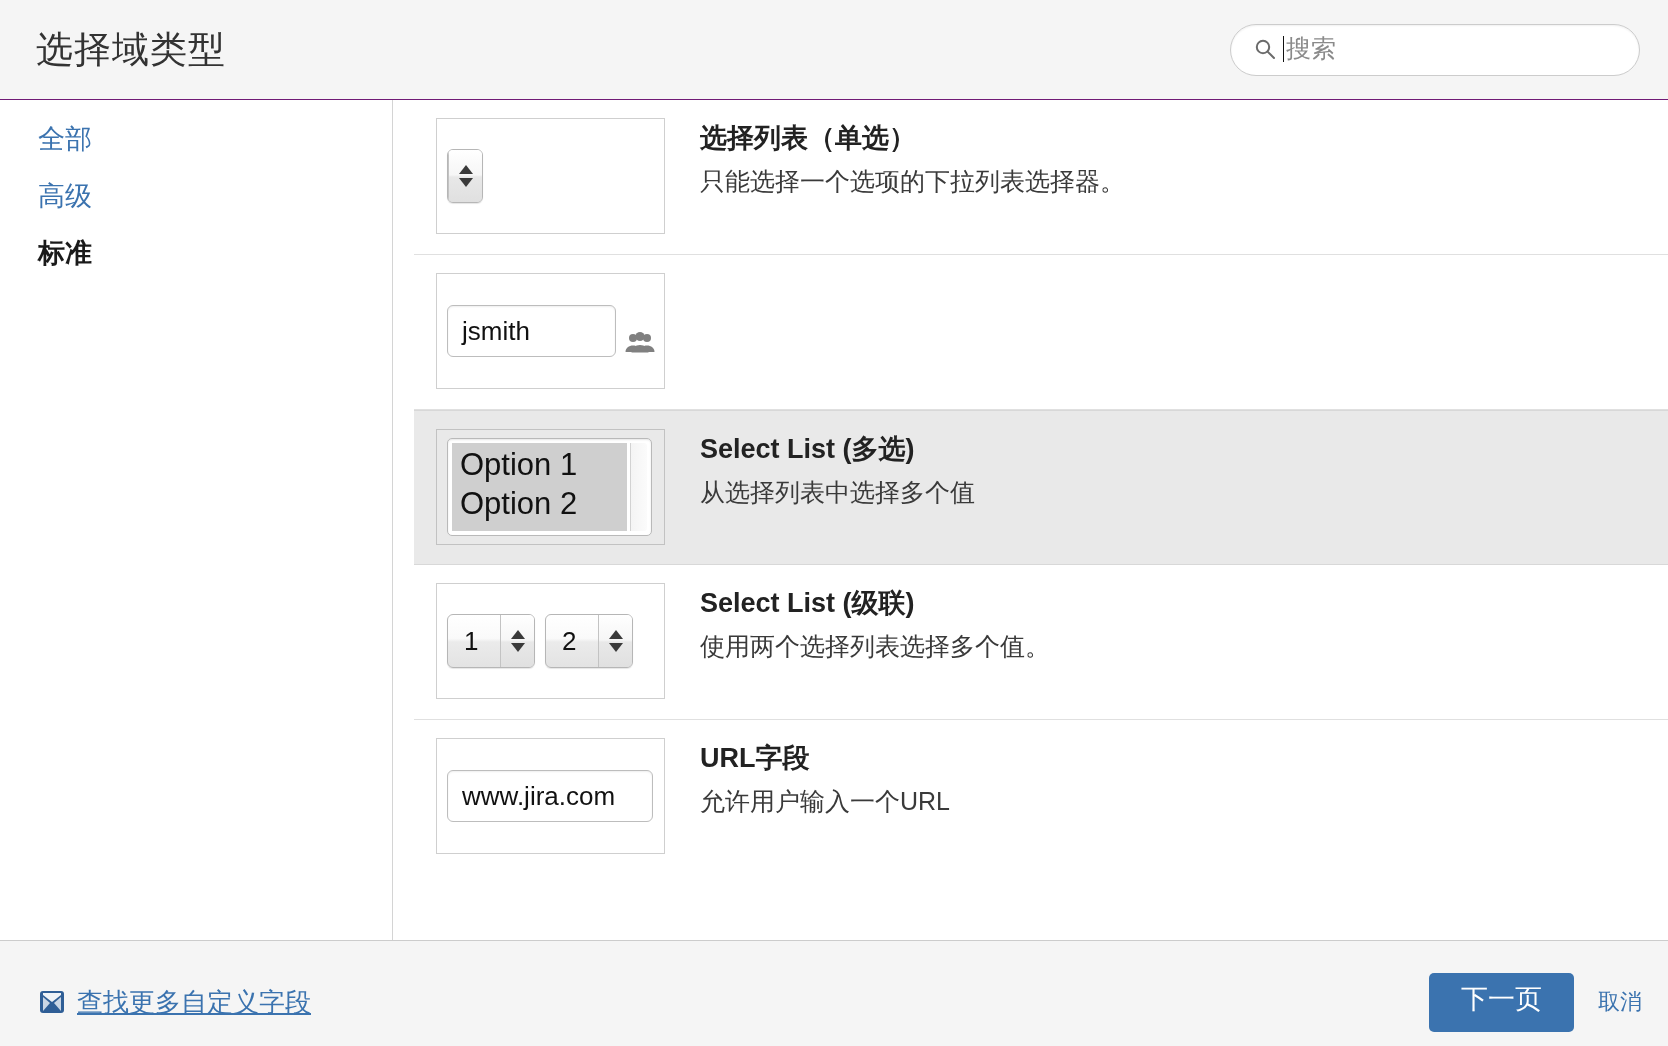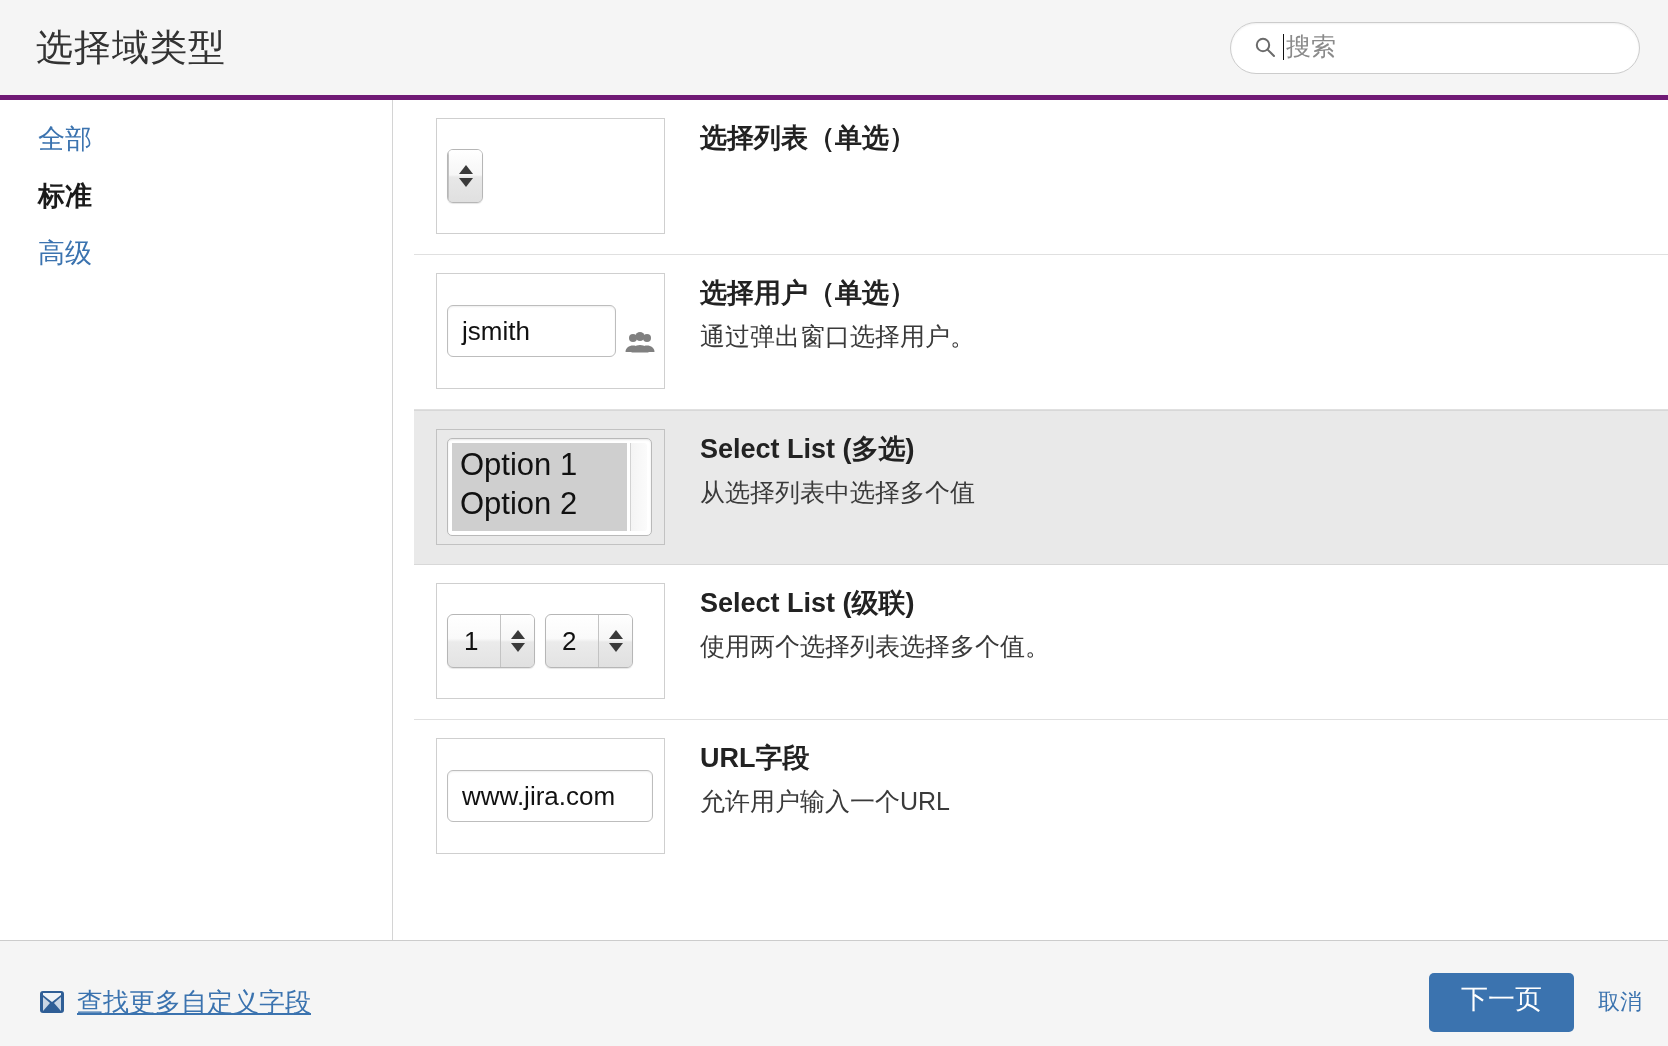--- a/index.html
+++ b/index.html
@@ -19,21 +19,21 @@
     display: flex;
     flex-direction: column;
     background: #ffffff;
   }
 
   
   .dialog-header {
     height: 100px;
     flex: 0 0 100px;
     background: #f5f5f5;
-    border-bottom: 5px solid #701a75;
+    border-bottom: 1px solid #701a75;
     display: flex;
     align-items: center;
     padding: 0 28px 0 36px;
     position: relative;
   }
   .dialog-title {
     font-size: 37px;
     font-weight: 400;
     color: #333333;
     letter-spacing: 1px;
@@ -327,63 +327,60 @@
       </span>
       <span class="search-caret"></span>
       <span class="search-placeholder">搜索</span>
     </div>
   </div>
 
   <div class="dialog-body">
 
     <div class="sidebar">
       <div><span class="side-item">全部</span></div>
+      <div><span class="side-item">高级</span></div>
       <div><span class="side-item active">标准</span></div>
-      <div><span class="side-item">高级</span></div>
     </div>
 
     <div class="field-list">
 
       <div class="field-row">
         <div class="preview-cell">
           <div class="preview-box">
             <div class="aqua-select wide">
               <div class="as-arrows">
                 <span class="tri-up"></span>
                 <span class="tri-down"></span>
               </div>
             </div>
           </div>
         </div>
         <div class="text-cell">
           <div class="field-title">选择列表（单选）</div>
+          <div class="field-desc">只能选择一个选项的下拉列表选择器。</div>
         </div>
       </div>
 
       <div class="field-row">
         <div class="preview-cell">
           <div class="preview-box">
             <div class="userfield-wrap">
               <div class="aqua-input user">jsmith</div>
               <span class="users-icon">
                 <svg width="32" height="26" viewBox="0 0 32 26" fill="currentColor">
                   <circle cx="9" cy="8" r="4"></circle>
                   <circle cx="23" cy="8" r="4"></circle>
                   <circle cx="16" cy="6.5" r="4.6"></circle>
                   <path d="M1.5 22c0-4.2 3.4-6.6 7.5-6.6s7.5 2.4 7.5 6.6z"></path>
                   <path d="M15.5 22c0-4.2 3.4-6.6 7.5-6.6s7.5 2.4 7.5 6.6z"></path>
                   <path d="M7.5 22.5c0-4.8 3.8-7.6 8.5-7.6s8.5 2.8 8.5 7.6z"></path>
                 </svg>
               </span>
             </div>
           </div>
-        </div>
-        <div class="text-cell">
-          <div class="field-title">选择用户（单选）</div>
-          <div class="field-desc">通过弹出窗口选择用户。</div>
         </div>
       </div>
 
       <div class="field-row selected">
         <div class="preview-cell">
           <div class="preview-box">
             <div class="multi-list">
               <div class="ml-items">
                 <div class="ml-opt">Option 1</div>
                 <div class="ml-opt">Option 2</div>

